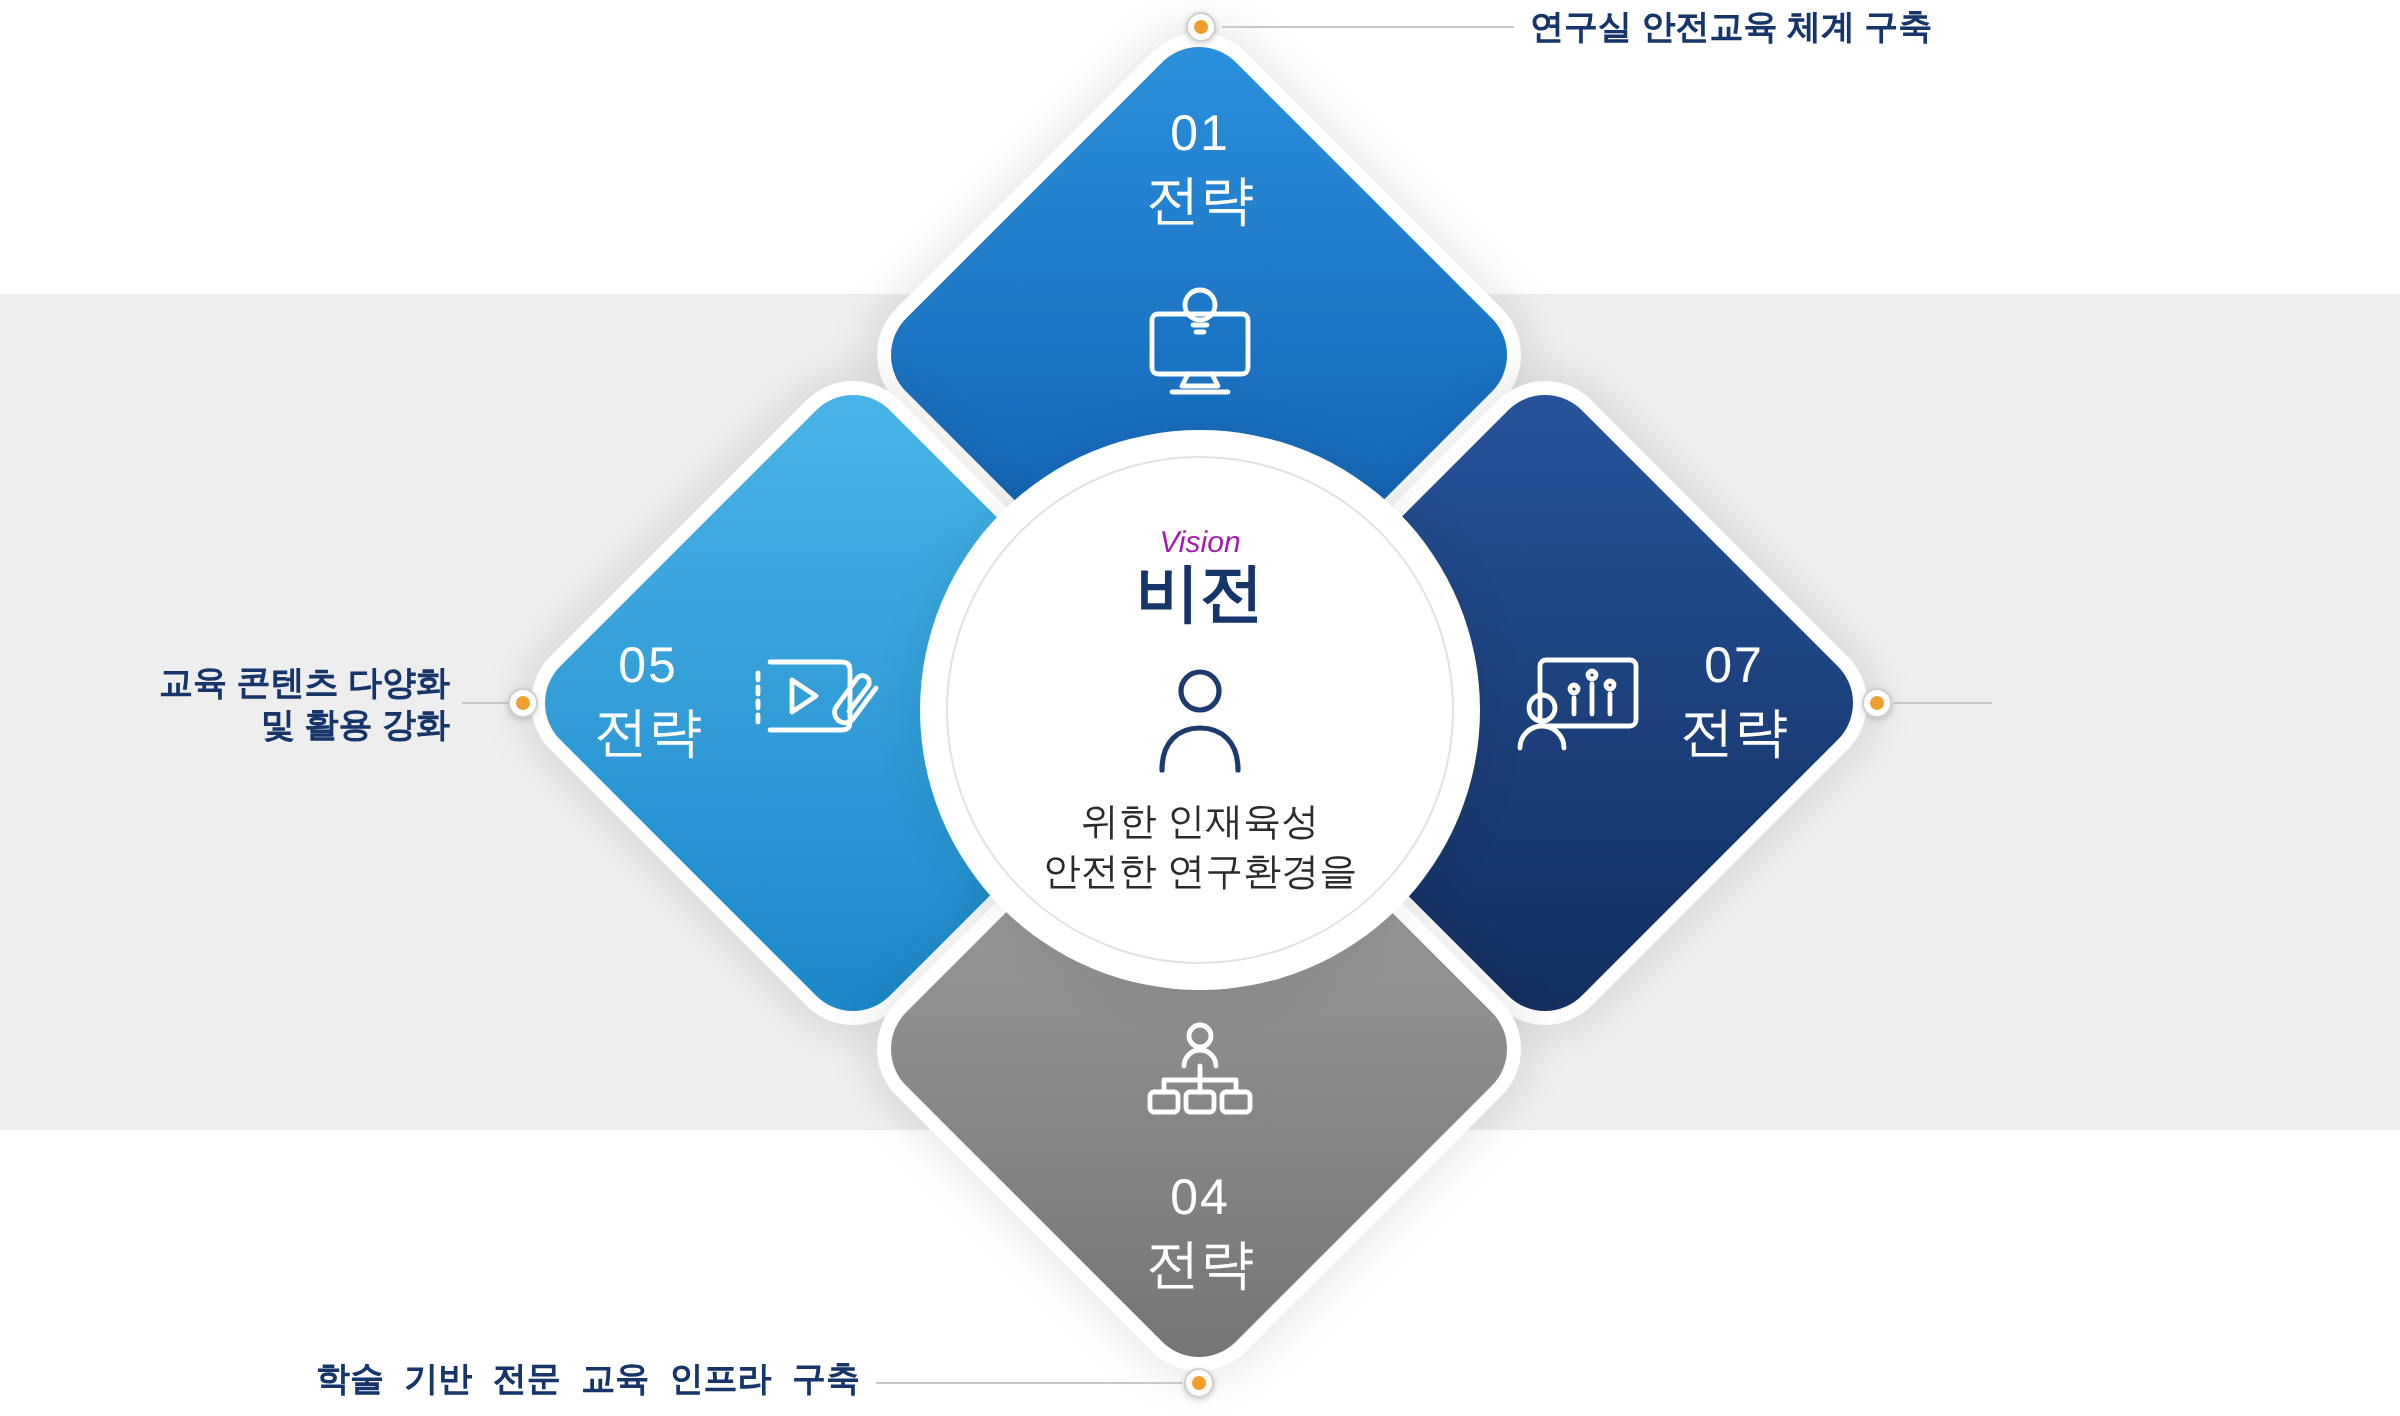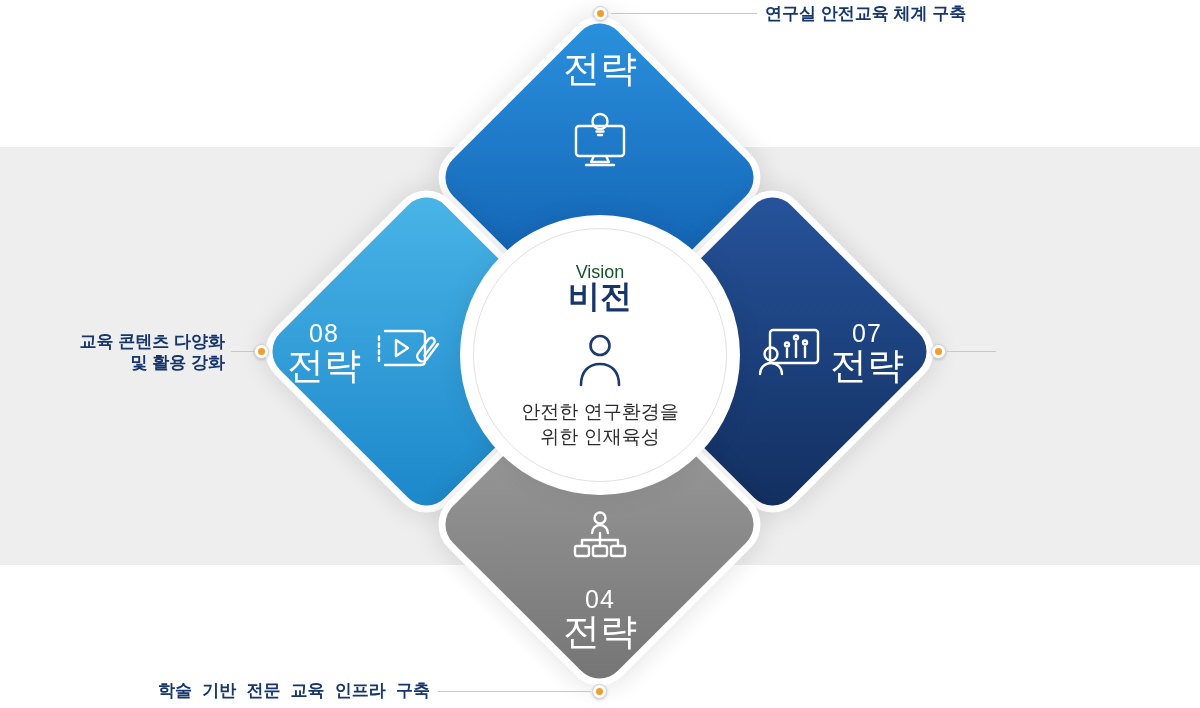--- a/index.html
+++ b/index.html
@@ -12,40 +12,40 @@
   .diamond { position:absolute; width:233px; height:233px; border-radius:26px;
              transform:rotate(45deg); z-index:1;
              box-shadow:0 0 0 7px #ffffff, 0 0 24px 10px rgba(0,0,0,0.10); }
   .d1 { left:483px; top:61px;  background:linear-gradient(135deg,#2b92de 0%,#0c56a8 100%); }
   .d2 { left:310px; top:235px; background:linear-gradient(135deg,#4ab5e7 0%,#1b86c9 100%); }
   .d3 { left:656px; top:235px; background:linear-gradient(135deg,#26549c 0%,#122e5e 100%); }
   .d4 { left:483px; top:408px; background:linear-gradient(135deg,#a3a3a3 0%,#747474 100%); }
 
   .dcontent { position:absolute; z-index:2; text-align:center; color:#fff; }
   .strat-num  { display:block; font-size:25px; line-height:31px; font-weight:500; letter-spacing:1px; color:#ffffff; }
-  .strat-label{ display:block; font-size:37px; line-height:34px; font-weight:500; color:#ffffff; }
+  .strat-label{ display:block; font-size:27px; line-height:34px; font-weight:500; color:#ffffff; }
 
   .g-top    { left:540px; top:52px;  width:120px; }
   .g-left   { left:272px; top:318px; width:104px; }
   .g-right  { left:815px; top:318px; width:104px; }
   .g-bottom { left:540px; top:584px; width:120px; }
 
   .icon-abs { position:absolute; z-index:2; }
   .i-left   { left:377px; top:327px; }
   .i-right  { left:756px; top:327px; }
   .i-bottom { left:572px; top:509px; }
   .i-top    { margin-top:24px; }
 
   .wicon { stroke:#ffffff; fill:none; stroke-width:2.4; stroke-linecap:round; stroke-linejoin:round; }
 
   .vision-circle { position:absolute; left:473px; top:228px; width:254px; height:254px;
                    border-radius:50%; background:#ffffff; border:1px solid #e2e2e2; z-index:3;
                    box-shadow:0 0 0 13px #ffffff, 0 0 26px 13px rgba(0,0,0,0.08);
                    display:flex; flex-direction:column; align-items:center; padding-top:34px; }
-  .vision-en   { font-size:18px; line-height:18px; color:#14532d; }
+  .vision-en   { font-size:15px; line-height:18px; color:#a21caf;font-style:italic; }
   .vision-ko   { font-size:32px; line-height:30px; font-weight:700; color:#16356b; }
   .vision-icon { margin-top:22px; }
   .nicon { stroke:#1c3a6d; fill:none; stroke-width:2.6; stroke-linecap:round; stroke-linejoin:round; }
   .vision-desc { margin-top:8px; text-align:center; font-size:19px; line-height:25px; font-weight:500; color:#2b2b2b; }
   .vision-desc span { display:block; }
 
   .callout { position:absolute; z-index:4; color:#15356b; font-size:17px; line-height:21px; font-weight:700; white-space:nowrap; }
   .callout span { display:block; }
   .c-top    { left:765px; top:3px; }
   .c-left   { right:975px; top:331px; text-align:right; }
@@ -73,34 +73,35 @@
 <div class="stage">
 
   <div class="band"></div>
 
   <div class="diamond d1"></div>
   <div class="diamond d2"></div>
   <div class="diamond d3"></div>
   <div class="diamond d4"></div>
 
   <div class="dcontent g-top">
+    <span class="strat-num">01</span>
     <span class="strat-label">전략</span>
     <svg class="i-top" width="64" height="58" viewBox="0 0 64 58">
       <g class="wicon">
         <rect x="8" y="16" width="48" height="30" rx="3"></rect>
         <path d="M26 46 L23 52 L41 52 L38 46"></path>
         <path d="M18 55 H46"></path>
         <circle cx="32" cy="11.5" r="7.5"></circle>
         <path d="M28.5 21.5 h7 M30 25 h4"></path>
       </g>
     </svg>
   </div>
 
   <div class="dcontent g-left">
-    <span class="strat-num">08</span>
+    <span class="strat-num">05</span>
     <span class="strat-label">전략</span>
   </div>
   <svg class="icon-abs i-left" width="66" height="46" viewBox="0 0 66 46">
     <g class="wicon" stroke-width="2.2">
       <path d="M8 4 H44 Q48 4 48 8 V34 Q48 38 44 38 H8"></path>
       <path d="M2 34 V8" stroke-dasharray="3.5 3.5"></path>
       <path d="M19 13 L31 21 L19 29 Z"></path>
       <path d="M61 17 L49.5 32.5 a5.2 5.2 0 0 1 -8.4 -6.1 L51.5 12.2 a3.4 3.4 0 0 1 5.5 4 L47.5 28.6"></path>
     </g>
   </svg>
@@ -141,22 +142,22 @@
   <div class="vision-circle">
     <div class="vision-en">Vision</div>
     <div class="vision-ko">비전</div>
     <svg class="vision-icon" width="46" height="58" viewBox="0 0 46 58">
       <g class="nicon">
         <circle cx="23" cy="12.5" r="9.5"></circle>
         <path d="M4 52 C4 38 12 31 23 31 C34 31 42 38 42 52"></path>
       </g>
     </svg>
     <div class="vision-desc">
+      <span>위한 인재육성</span>
       <span>안전한 연구환경을</span>
-      <span>위한 인재육성</span>
     </div>
   </div>
 
   <div class="callout c-top">
     <span>연구실 안전교육 체계 구축</span>
   </div>
   <div class="callout c-left">
     <span>교육 콘텐츠 다양화</span>
     <span>및 활용 강화</span>
   </div>

